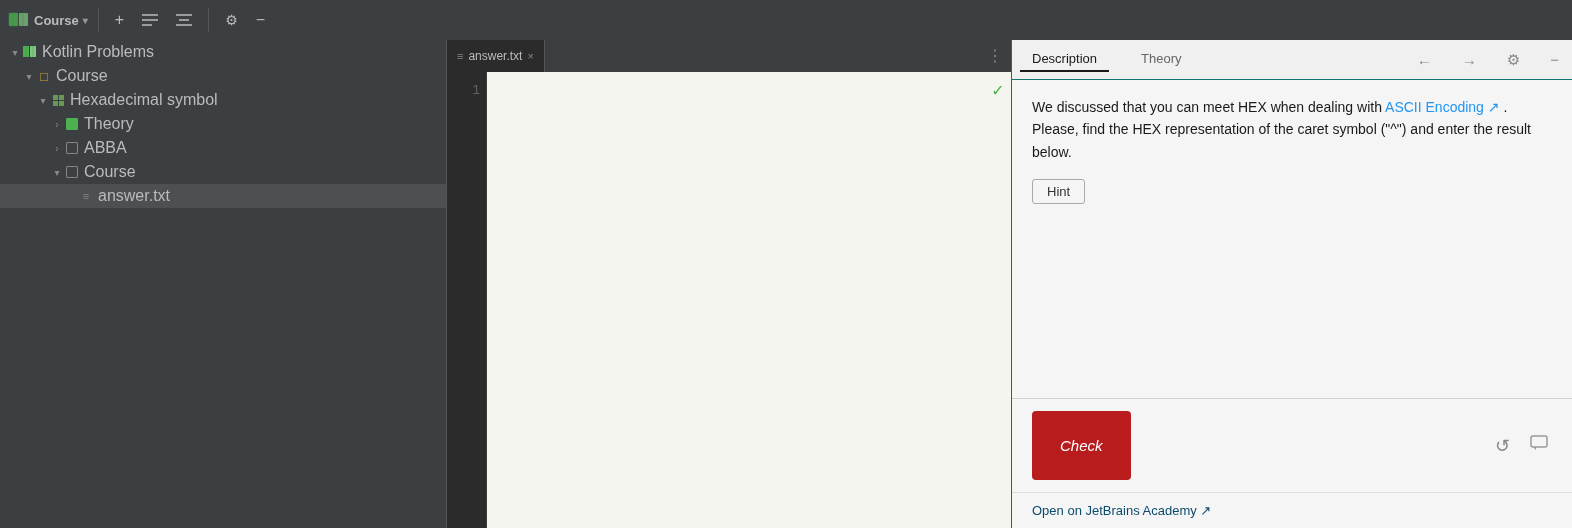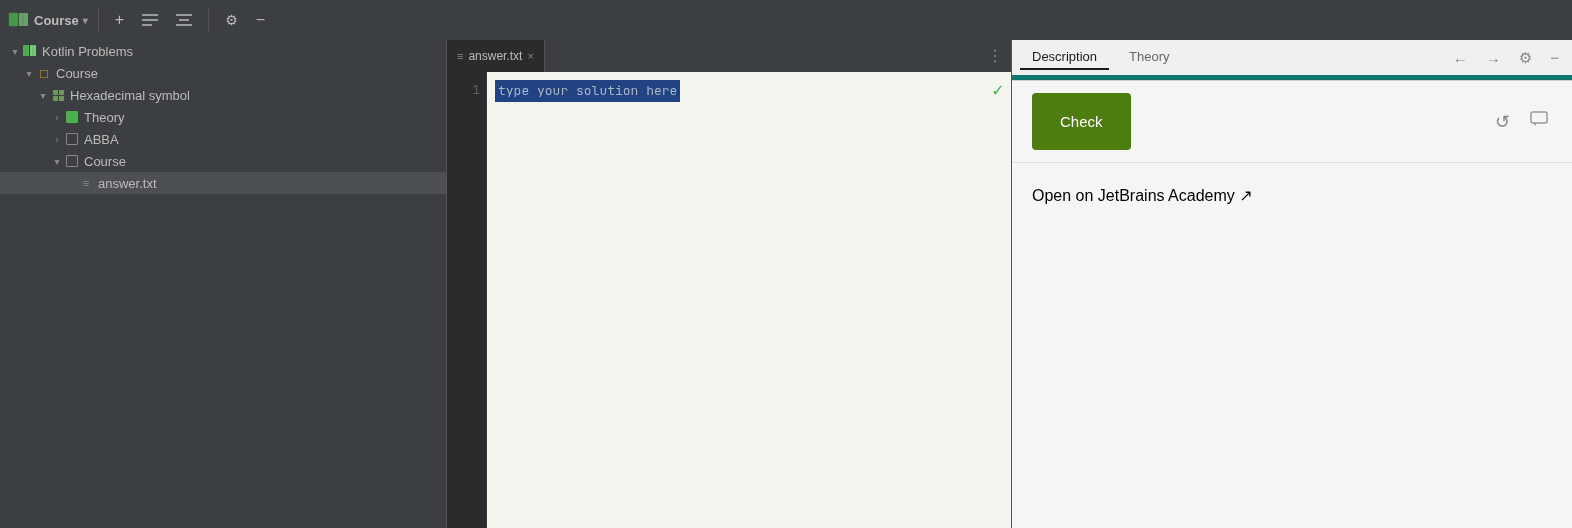--- a/index.html
+++ b/index.html
@@ -103,21 +103,21 @@
     .tree-icon {
       width: 16px;
       height: 16px;
       margin-right: 4px;
       display: inline-flex;
       align-items: center;
       justify-content: center;
       flex-shrink: 0;
     }
     .tree-label {
-      font-size: 13px;
+      font-size: 16px;
     }
     
     .icon-theory {
       width: 12px;
       height: 12px;
       background: #4caf50;
       border-radius: 1px;
     }
     
     .icon-file-outline {
@@ -216,23 +216,23 @@
       background: #f5f5f5;
       display: flex;
       flex-direction: column;
       flex-shrink: 0;
     }
     .right-toolbar {
       display: flex;
       align-items: center;
       height: 40px;
       background: #f0f0f0;
-      border-bottom: 5px solid #0f766e;
+      border-bottom: 1px solid #0f766e;
       padding: 0 8px;
-      gap: 8px;
+      gap: 20px;
     }
     .right-tab {
       padding: 4px 12px;
       font-size: 13px;
       cursor: pointer;
       color: #666;
       border-bottom: 2px solid transparent;
     }
     .right-tab.active {
       color: #1a1a1a;
@@ -276,44 +276,45 @@
 
     .right-footer {
       border-top: 1px solid #d0d0d0;
       padding: 12px 20px;
       display: flex;
       align-items: center;
       gap: 12px;
       background: #f5f5f5;
     }
     .check-btn {
-      background: #4d7c0f;
+      background: #b91c1c;
       color: white;
       border: none;
       border-radius: 4px;
-      padding: 20px 28px;
+      padding: 26px 28px;
       font-size: 15px;
       font-weight: 500;
       cursor: pointer;
+      font-style: italic;
     }
     .footer-spacer { flex: 1; }
     .footer-icon-btn {
       background: none;
       border: none;
       color: #888;
       cursor: pointer;
       font-size: 18px;
       padding: 4px;
     }
 
     .jetbrains-link {
       display: block;
-      padding: 23px 20px;
-      color: #000000;
-      font-size: 16px;
+      padding: 10px 20px;
+      color: #0c4a6e;
+      font-size: 13px;
       cursor: pointer;
       text-decoration: none;
       border-top: 1px solid #e0e0e0;
     }
 
     
     .grid-icon {
       display: inline-grid;
       grid-template-columns: 5px 5px;
       grid-template-rows: 5px 5px;
@@ -434,37 +435,45 @@
         <span>answer.txt</span>
         <span class="tab-close">×</span>
       </div>
       <div class="tab-more-btn">⋮</div>
     </div>
     <div class="editor-content">
       <div class="line-numbers">
         <span>1</span>
       </div>
       <div class="code-area">
-        <span class="code-selection">type your solution here</span>
         <span class="check-mark">✓</span>
       </div>
     </div>
   </div>
 
   <div class="right-panel">
     <div class="right-toolbar">
       <div class="right-tab active">Description</div>
       <div class="right-tab">Theory</div>
       <div class="right-toolbar-spacer"></div>
       <button class="right-toolbar-btn">←</button>
       <button class="right-toolbar-btn">→</button>
       <button class="right-toolbar-btn">⚙</button>
       <button class="right-toolbar-btn">−</button>
     </div>
 
+    <div class="right-content">
+      <p>
+        <span>We discussed that you can meet HEX when dealing with</span>
+        <span> </span>
+        <a class="link-text">ASCII Encoding ↗</a>
+        <span>. Please, find the HEX representation of the caret symbol ("^") and enter the result below.</span>
+      </p>
+      <button class="hint-btn">Hint</button>
+    </div>
 
     <div class="right-footer">
       <button class="check-btn">Check</button>
       <div class="footer-spacer"></div>
       <button class="footer-icon-btn">↺</button>
       <button class="footer-icon-btn">
         <svg width="18" height="16" viewBox="0 0 18 16">
           <rect x="1" y="1" width="16" height="11" rx="2" fill="none" stroke="#999" stroke-width="1.5"></rect>
           <polygon points="3,12 6,15 6,12" fill="#999"></polygon>
         </svg>

